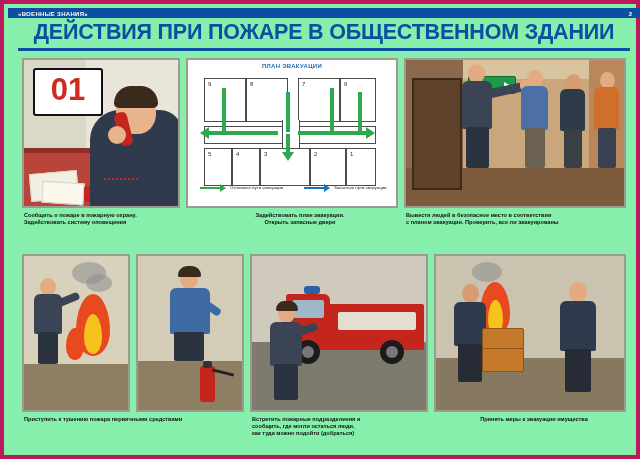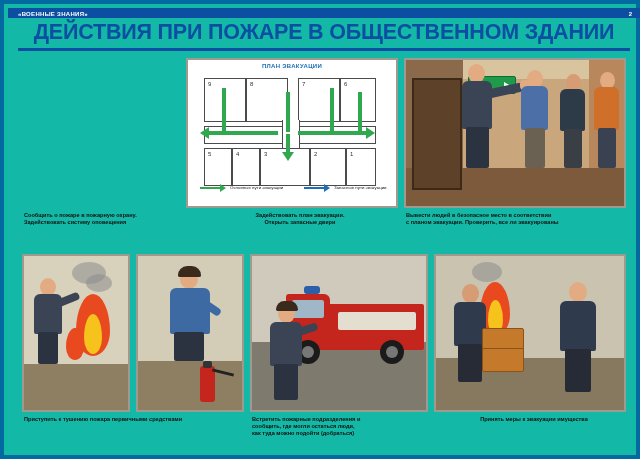--- a/index.html
+++ b/index.html
@@ -3,23 +3,23 @@
 <meta charset="utf-8">
 <style>
   html,body{margin:0;padding:0;}
   body{
     width:640px;height:459px;overflow:hidden;
     font-family:"Liberation Sans", sans-serif;
     background:#c9c7bb;
   }
   #poster{
     position:relative;width:640px;height:459px;
-    background:#14b8a6;
+    background:#86efac;
     box-sizing:border-box;
-    border:4px solid #0369a1;
+    border:4px solid #be185d;
   }
   
   .hdr-bar{
     position:absolute;left:4px;top:4px;width:632px;height:10px;
     background:#0b4ea2;
   }
   .brand{
     position:absolute;left:10px;top:3px;
     font-size:6px;color:#ffffff;letter-spacing:.3px;font-weight:bold;
   }
@@ -157,20 +157,41 @@
 <div id="poster">
 
   <div class="hdr-bar">
     <div class="brand">«ВОЕННЫЕ ЗНАНИЯ»</div>
     <div class="pagenum">2</div>
   </div>
 
   <div class="title">ДЕЙСТВИЯ ПРИ ПОЖАРЕ В ОБЩЕСТВЕННОМ ЗДАНИИ</div>
   <div class="title-rule"></div>
 
+  <div class="panel" id="p1">
+    <div class="frame">
+      <div class="p1-wall"></div>
+      <div class="p1-wall2"></div>
+      <div class="p1-desk-top"></div>
+      <div class="p1-desk"></div>
+      <div class="p1-paper"></div>
+      <div class="p1-paper2"></div>
+      <div class="p1-base"></div>
+      <div class="p1-body"></div>
+      <div class="p1-arm"></div>
+      <div class="p1-head"></div>
+      <div class="p1-hair"></div>
+      <div class="p1-cord"></div>
+      <div class="p1-phone"></div>
+      <div class="p1-hand"></div>
+      <div class="num-box">
+        <span>01</span>
+      </div>
+    </div>
+  </div>
   <div class="caption-block" style="left:18px;top:208px;width:178px;">
     <div class="cap" style="position:relative;">Сообщить о пожаре в пожарную охрану.</div>
     <div class="cap" style="position:relative;">Задействовать систему оповещения</div>
   </div>
 
   <div class="panel" id="p2">
     <div class="frame">
       <div class="plan-title">ПЛАН ЭВАКУАЦИИ</div>
 
       <div class="plan-wrap">

